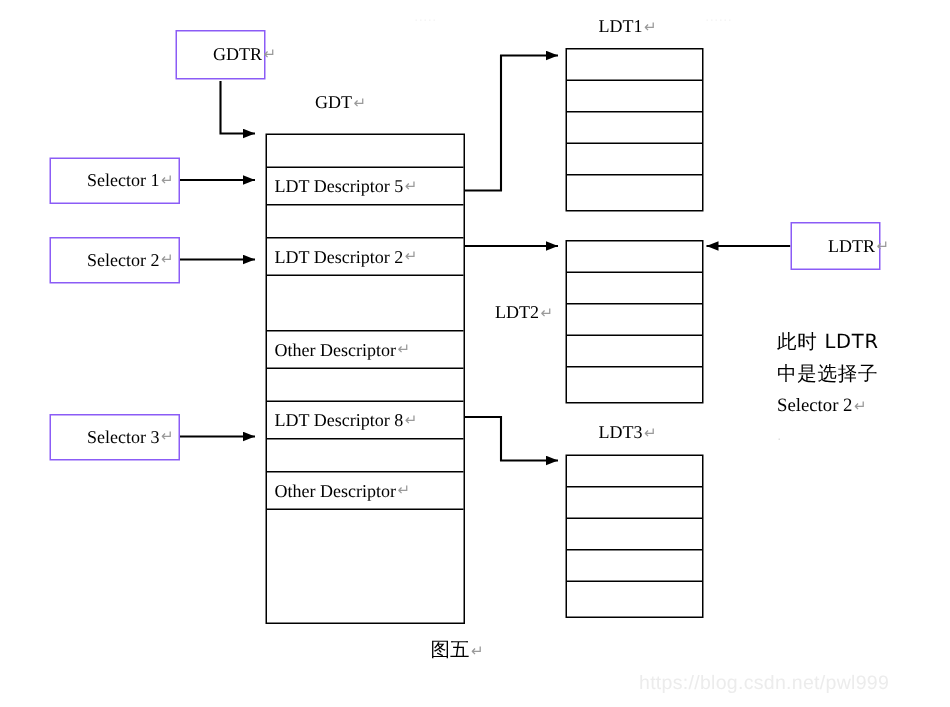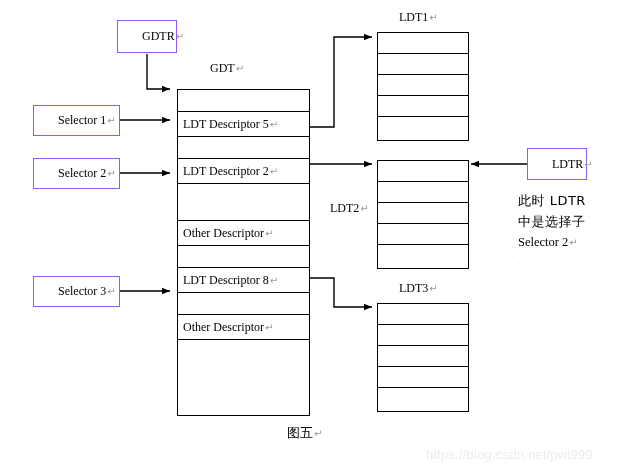--- a/index.html
+++ b/index.html
@@ -55,20 +55,21 @@
   }
   .cjk {
     font-family: "DejaVu Sans", sans-serif;
   }
   .note {
     position: absolute;
     font-size: 12.5px;
     color: #000000;
     line-height: 21px;
     white-space: nowrap;
+    margin-top: 28px;
   }
   .note .zh {
     font-family: "DejaVu Sans", sans-serif;
     font-size: 13px;
     letter-spacing: 0.5px;
   }
   .note .en {
     font-family: "Liberation Serif", serif;
     font-size: 12.5px;
   }

